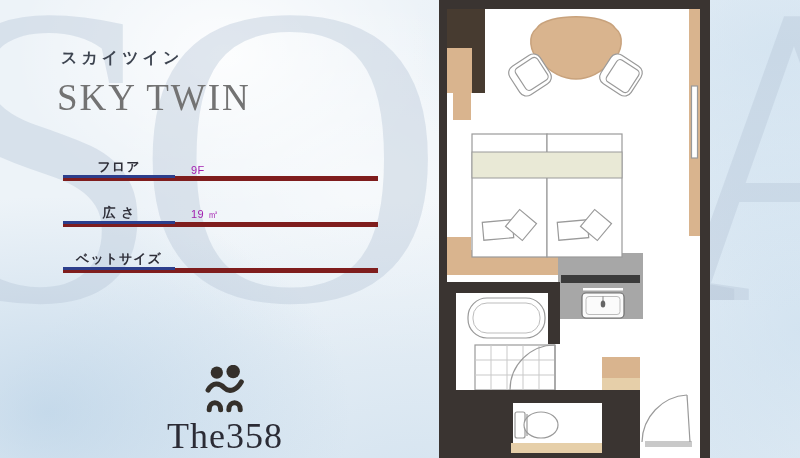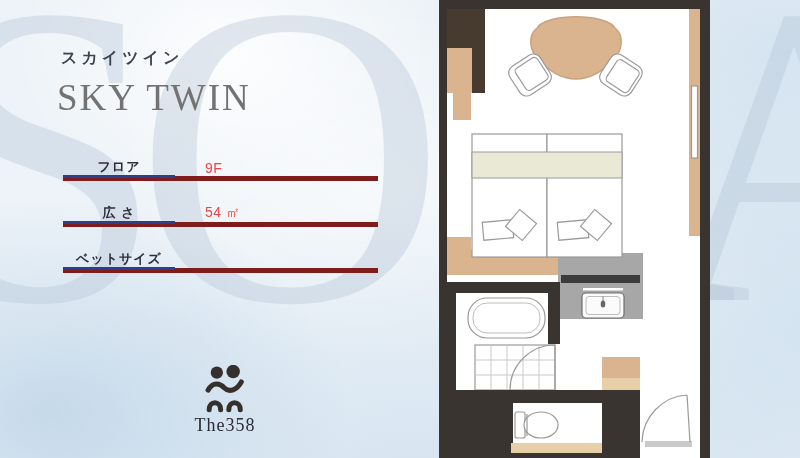--- a/index.html
+++ b/index.html
@@ -49,28 +49,28 @@
   }
   .spec-row::after{
     content:"";position:absolute;left:0;bottom:-2px;height:3px;width:112px;
     background:var(--accent-navy,#2c3e8c);
   }
   .spec-label{
     width:112px;text-align:center;flex:0 0 112px;
     font-size:13px;font-weight:bold;letter-spacing:1px;color:#2e2e38;
   }
   .spec-value{
-    margin-left:30px;font-size:14px;color:#ef4444;letter-spacing:.5px;
+    margin-left:16px;font-size:11px;color:#a21caf;letter-spacing:.5px;
   }
   
   .logo{position:absolute;left:150px;top:361px;width:150px;text-align:center;}
   .logo svg{display:block;margin:0 auto;}
   .logo-text{
     margin-top:2px;font-family:"Liberation Serif",serif;
-    font-size:18px;letter-spacing:1px;color:#2b2b35;
+    font-size:36px;letter-spacing:1px;color:#2b2b35;
   }
   .logo-ink{fill:#35302b}
   .logo-stroke{fill:none;stroke:#35302b;stroke-width:4.6;stroke-linecap:round}
 
   
   .plan{position:absolute;left:437px;top:0;width:275px;height:458px;z-index:2;}
   .f-floor{fill:#ffffff}
   .f-wall{fill:var(--wall-dark,#3a3431)}
   .f-closet{fill:var(--closet-dark,#473b30)}
   .f-wood{fill:var(--wood-beige,#d9b48e)}
@@ -100,21 +100,21 @@
   <div class="title-ja">スカイツイン</div>
   <h1 class="title-en">SKY TWIN</h1>
 
   <div class="specs">
     <div class="spec-row">
       <div class="spec-label">フロア</div>
       <div class="spec-value">9F</div>
     </div>
     <div class="spec-row">
       <div class="spec-label">広 さ</div>
-      <div class="spec-value">54 ㎡</div>
+      <div class="spec-value">19 ㎡</div>
     </div>
     <div class="spec-row">
       <div class="spec-label">ベットサイズ</div>
     </div>
   </div>
 
   <div class="logo">
     <svg width="46" height="48" viewBox="0 0 40 44">
       <circle class="logo-ink" cx="12.5" cy="7" r="5.6"></circle>
       <circle class="logo-ink" cx="27.5" cy="6" r="6.2"></circle>

